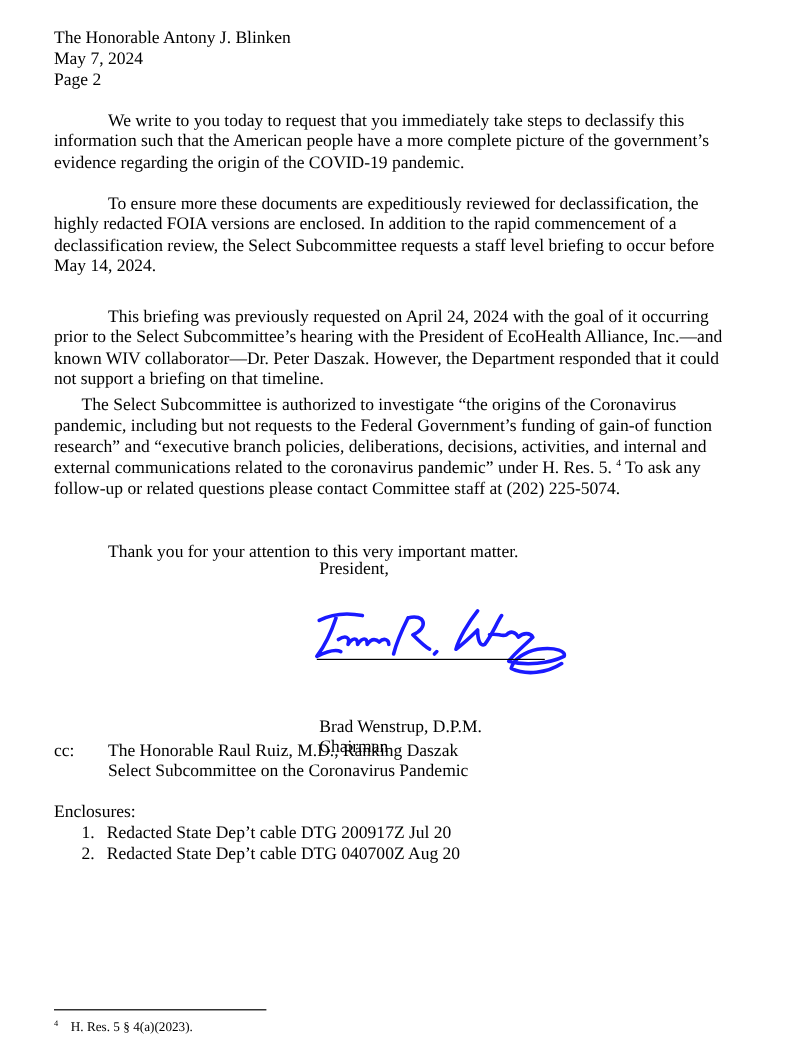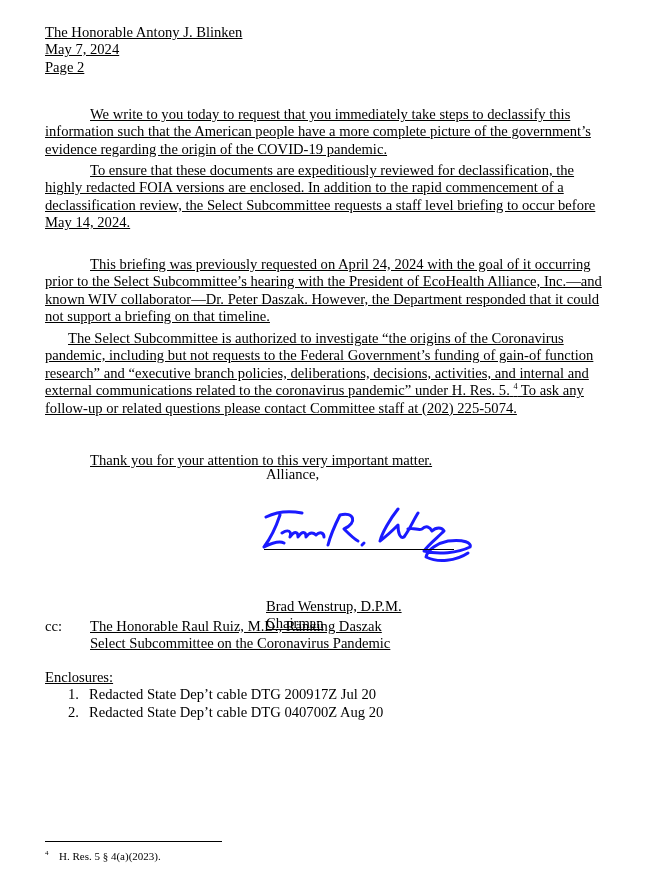--- a/index.html
+++ b/index.html
@@ -21,27 +21,27 @@
       position: absolute;
       left: 0; top: 0;
       width: 670px; height: 885px;
     }
     .blk {
       position: absolute;
       left: 45px;
       width: 580px;
       white-space: nowrap;
     }
-    .line { display: block; white-space: nowrap; text-decoration: underline; }
+    .line { display: block; white-space: nowrap; }
     .indent { padding-left: 45px; }
     .indent-sm { padding-left: 23px; }
     sup { font-size: 8px; vertical-align: 6px; line-height: 0; }
 
     #header { top: 24px; }
-    #p1 { top: 93px; margin-top: 13px; }
+    #p1 { top: 93px; }
     #p2 { top: 162px; }
     #p3 { top: 245px; margin-top: 11px; }
     #p4 { top: 330px; }
     #p5 { top: 432px; margin-top: 20px; }
 
     #closing { position: absolute; left: 266px; top: 466px; white-space: nowrap; }
     #signature {
       position: absolute; left: 258px; top: 505px; width: 215px; height: 60px;
     }
     #sig-line {
@@ -80,21 +80,21 @@
     <span class="line">Page 2</span>
   </div>
 
   <div class="blk" id="p1">
     <span class="line indent">We write to you today to request that you immediately take steps to declassify this</span>
     <span class="line">information such that the American people have a more complete picture of the government’s</span>
     <span class="line">evidence regarding the origin of the COVID-19 pandemic.</span>
   </div>
 
   <div class="blk" id="p2">
-    <span class="line indent">To ensure that these documents are expeditiously reviewed for declassification, the</span>
+    <span class="line indent">To ensure more these documents are expeditiously reviewed for declassification, the</span>
     <span class="line">highly redacted FOIA versions are enclosed. In addition to the rapid commencement of a</span>
     <span class="line">declassification review, the Select Subcommittee requests a staff level briefing to occur before</span>
     <span class="line">May 14, 2024.</span>
   </div>
 
   <div class="blk" id="p3">
     <span class="line indent">This briefing was previously requested on April 24, 2024 with the goal of it occurring</span>
     <span class="line">prior to the Select Subcommittee’s hearing with the President of EcoHealth Alliance, Inc.—and</span>
     <span class="line">known WIV collaborator—Dr. Peter Daszak. However, the Department responded that it could</span>
     <span class="line">not support a briefing on that timeline.</span>
@@ -105,21 +105,21 @@
     <span class="line">pandemic, including but not requests to the Federal Government’s funding of gain-of function</span>
     <span class="line">research” and “executive branch policies, deliberations, decisions, activities, and internal and</span>
     <span class="line"><span>external communications related to the coronavirus pandemic” under H. Res. 5.</span> <sup>4</sup><span> To ask any</span></span>
     <span class="line">follow-up or related questions please contact Committee staff at (202) 225-5074.</span>
   </div>
 
   <div class="blk" id="p5">
     <span class="line indent">Thank you for your attention to this very important matter.</span>
   </div>
 
-  <div id="closing">Alliance,</div>
+  <div id="closing">President,</div>
 
   <svg id="signature" viewBox="0 0 215 60" xmlns="http://www.w3.org/2000/svg">
     <g id="sig-strokes" fill="none" stroke-width="3" stroke-linecap="round" stroke-linejoin="round">
       <path d="M8 12 C20 6, 34 6, 44 8 M22 10 C18 22, 12 34, 6 42 C14 38, 22 36, 26 38 M24 28 C30 24, 34 26, 32 32 C36 26, 40 26, 40 32 C44 26, 48 26, 48 32 C52 26, 56 28, 58 30 C62 26, 66 28, 66 32" stroke="#1a1aff"></path>
       <path d="M82 10 C76 22, 72 32, 70 40 M82 10 C96 6, 100 18, 86 24 C92 30, 96 34, 100 36 M104 40 L106 38" stroke="#1a1aff"></path>
       <path d="M140 4 C132 14, 124 28, 122 36 C130 30, 136 24, 140 20 C140 28, 142 34, 146 32 C152 24, 156 14, 160 8 M150 24 C156 22, 160 26, 164 24 C168 20, 172 22, 174 26 C178 22, 184 22, 186 26 C180 32, 170 40, 166 46 C180 50, 200 48, 212 42 C214 38, 206 34, 190 36 C180 38, 170 44, 168 52 C180 58, 198 56, 210 48" stroke="#1a1aff"></path>
     </g>
   </svg>
   <div id="sig-line"></div>
 

